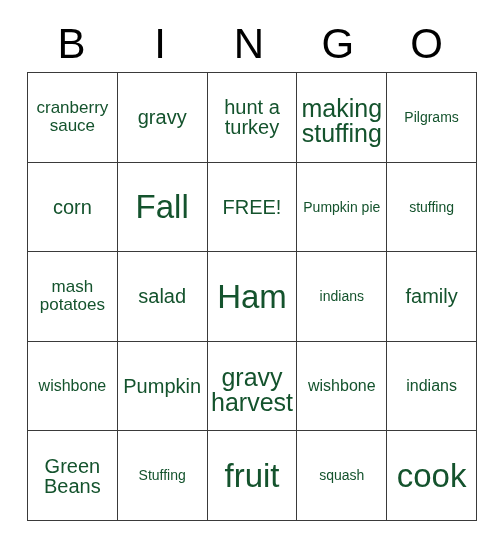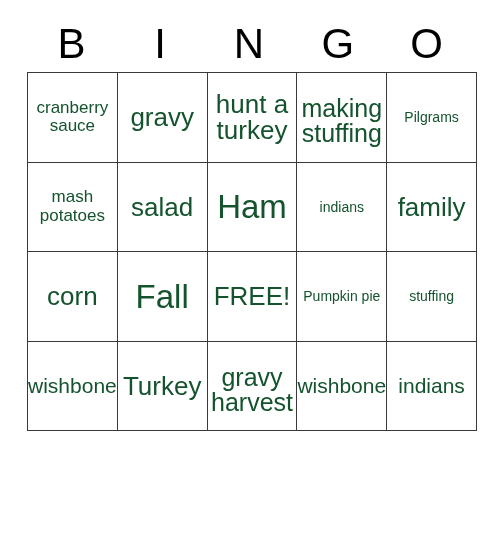--- a/index.html
+++ b/index.html
@@ -65,25 +65,25 @@
     display: block;
     width: 100%;
     text-align: center;
     line-height: 1.0;
     font-family: Liberation Sans, sans-serif;
     color: #14532d;
     word-wrap: break-word;
     overflow-wrap: break-word;
   }
   .fs-sm   { font-size: 17px;   line-height: 1.1;  }
-  .fs-md   { font-size: 21px; line-height: 1.08; }
+  .fs-md   { font-size: 16px; line-height: 1.08; }
   .fs-lg   { font-size: 14px; line-height: 1.05; }
   .fs-xl   { font-size: 25px;   line-height: 1.02; margin-top: 8px; }
-  .fs-2xl  { font-size: 26px; line-height: 1.0;  }
-  .fs-3xl  { font-size: 26px;   line-height: 1.0;  }
+  .fs-2xl  { font-size: 20px; line-height: 1.0;  }
+  .fs-3xl  { font-size: 20px;   line-height: 1.0;  }
   .fs-4xl  { font-size: 33px;   line-height: 1.0;  }
 </style>
 </head>
 <body>
 
 <div id="bingo-card">
 
   <div id="header-row">
     <div class="header-letter">B</div>
     <div class="header-letter">I</div>
@@ -106,65 +106,82 @@
           </td>
         <td class="cell">
             <span class="cell-text fs-xl">making stuffing</span>
           </td>
         <td class="cell">
             <span class="cell-text fs-lg">Pilgrams</span>
           </td>
       </tr>
       <tr>
         <td class="cell">
+            <span class="cell-text fs-3xl">corn</span>
+          </td>
+        <td class="cell">
+            <span class="cell-text fs-4xl">Fall</span>
+          </td>
+        <td class="cell">
+            <span class="cell-text fs-2xl">FREE!</span>
+          </td>
+        <td class="cell">
+            <span class="cell-text fs-lg">Pumpkin pie</span>
+          </td>
+        <td class="cell">
+            <span class="cell-text fs-lg">stuffing</span>
+          </td>
+      </tr>
+      <tr>
+        <td class="cell">
             <span class="cell-text fs-sm">mash potatoes</span>
           </td>
         <td class="cell">
             <span class="cell-text fs-3xl">salad</span>
           </td>
         <td class="cell">
             <span class="cell-text fs-4xl">Ham</span>
           </td>
         <td class="cell">
             <span class="cell-text fs-lg">indians</span>
           </td>
         <td class="cell">
             <span class="cell-text fs-3xl">family</span>
           </td>
       </tr>
       <tr>
         <td class="cell">
-            <span class="cell-text fs-3xl">corn</span>
-          </td>
-        <td class="cell">
-            <span class="cell-text fs-4xl">Fall</span>
-          </td>
-        <td class="cell">
-            <span class="cell-text fs-2xl">FREE!</span>
-          </td>
-        <td class="cell">
-            <span class="cell-text fs-lg">Pumpkin pie</span>
-          </td>
-        <td class="cell">
-            <span class="cell-text fs-lg">stuffing</span>
-          </td>
-      </tr>
-      <tr>
-        <td class="cell">
             <span class="cell-text fs-md">wishbone</span>
           </td>
         <td class="cell">
-            <span class="cell-text fs-3xl">Turkey</span>
+            <span class="cell-text fs-3xl">Pumpkin</span>
           </td>
         <td class="cell">
             <span class="cell-text fs-xl">gravy harvest</span>
           </td>
         <td class="cell">
             <span class="cell-text fs-md">wishbone</span>
           </td>
         <td class="cell">
             <span class="cell-text fs-md">indians</span>
           </td>
       </tr>
+      <tr>
+        <td class="cell">
+            <span class="cell-text fs-2xl">Green Beans</span>
+          </td>
+        <td class="cell">
+            <span class="cell-text fs-lg">Stuffing</span>
+          </td>
+        <td class="cell">
+            <span class="cell-text fs-4xl">fruit</span>
+          </td>
+        <td class="cell">
+            <span class="cell-text fs-lg">squash</span>
+          </td>
+        <td class="cell">
+            <span class="cell-text fs-4xl">cook</span>
+          </td>
+      </tr>
     </tbody>
   </table>
 
 </div>
 
 </body></html>

